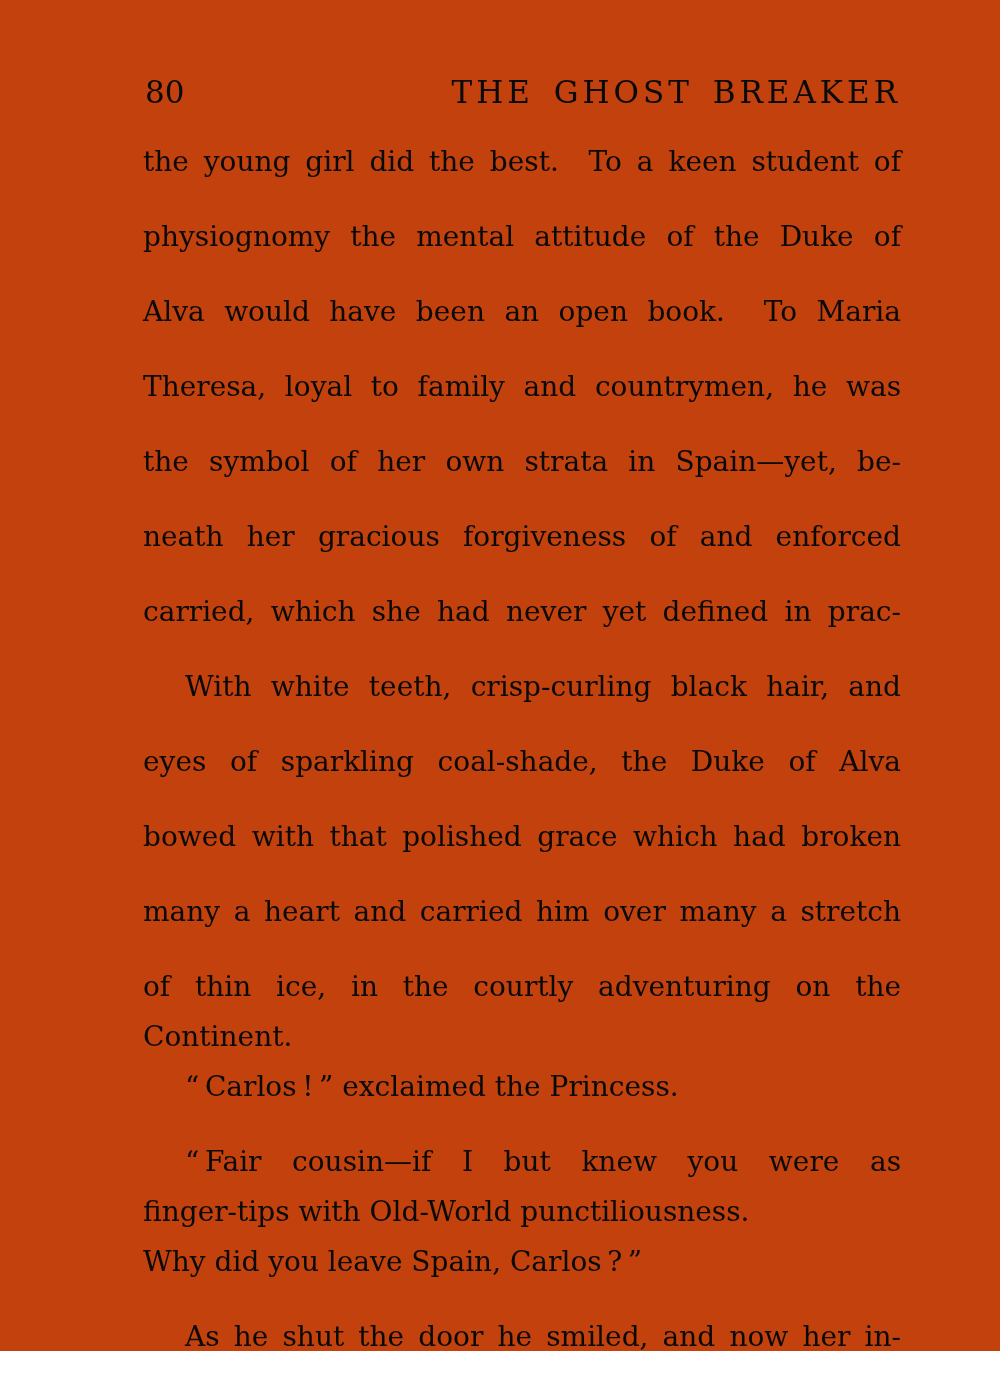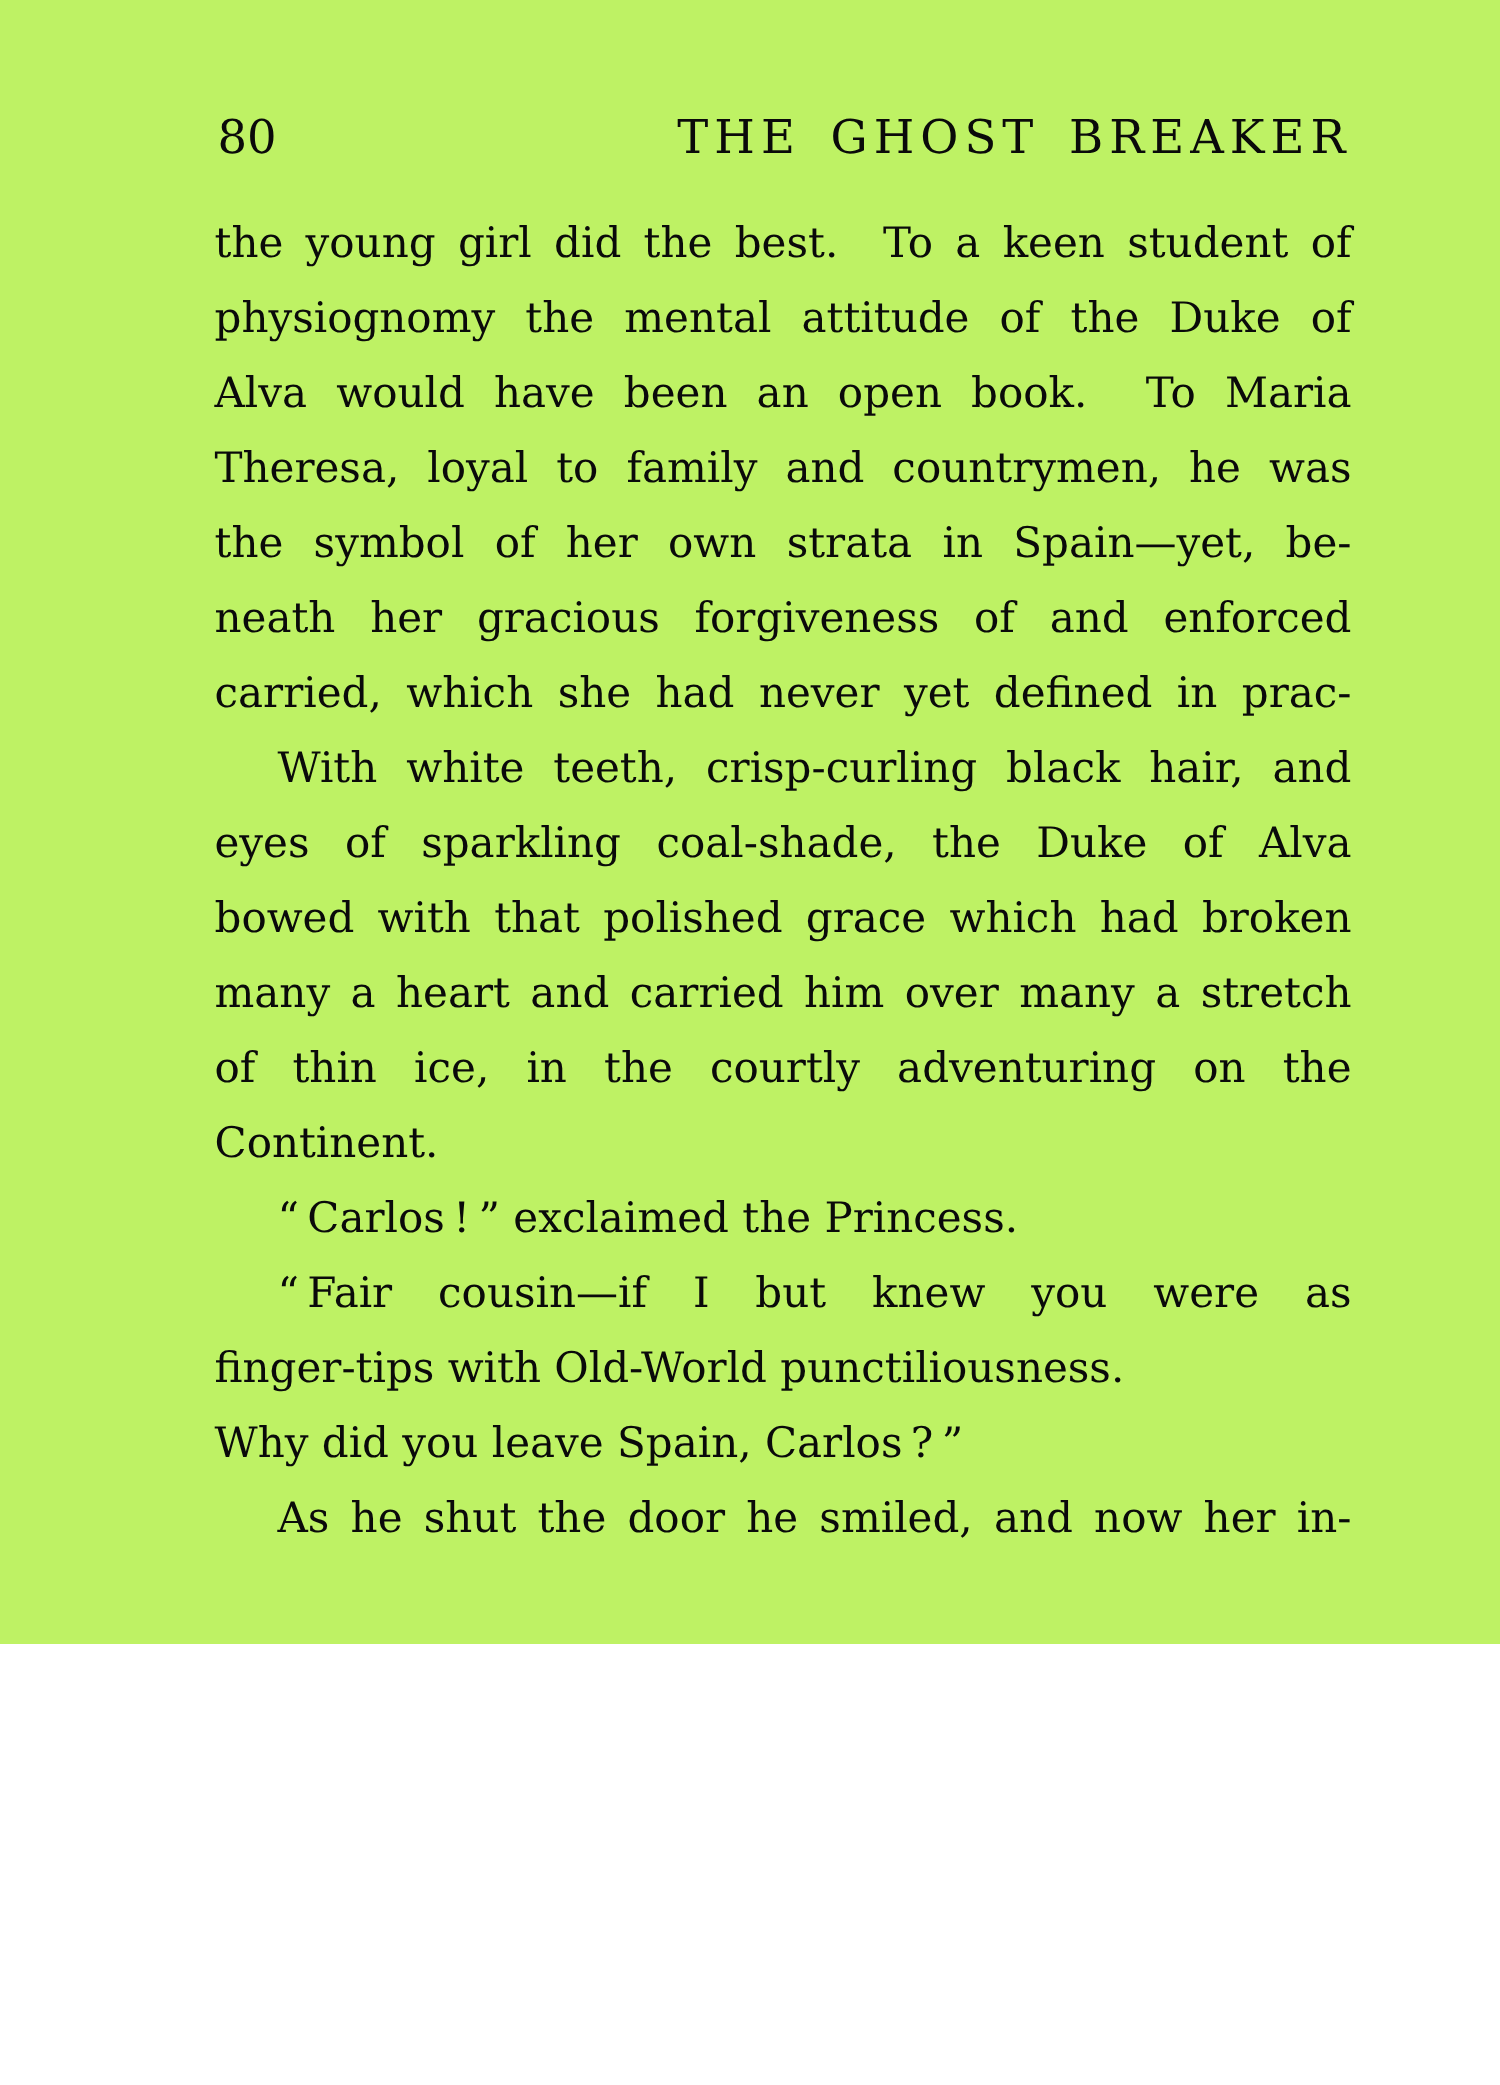--- a/index.html
+++ b/index.html
@@ -3,22 +3,22 @@
 <meta charset="utf-8">
 <style>
   html, body {
     margin: 0;
     padding: 0;
     background: #ffffff;
   }
   .page {
     position: relative;
     width: 1000px;
-    height: 1096px;
-    background: #bef264;
+    height: 1351px;
+    background: #c2410c;
     color: #0a0a0a;
     font-family: "DejaVu Serif", "Liberation Serif", serif;
     overflow: hidden;
   }
   .column {
     position: absolute;
     left: 143px;
     top: 73px;
     width: 758px;
   }
@@ -48,20 +48,21 @@
   }
   .line {
     font-size: 28px;
     line-height: 50px;
     height: 50px;
   }
   
   .line.j {
     text-align: justify;
     text-align-last: justify;
+    margin-top: 25px;
   }
   
   .line.l {
     text-align: left;
     text-align-last: left;
   }
   .line.indent {
     text-indent: 42px;
   }
   .line i {

